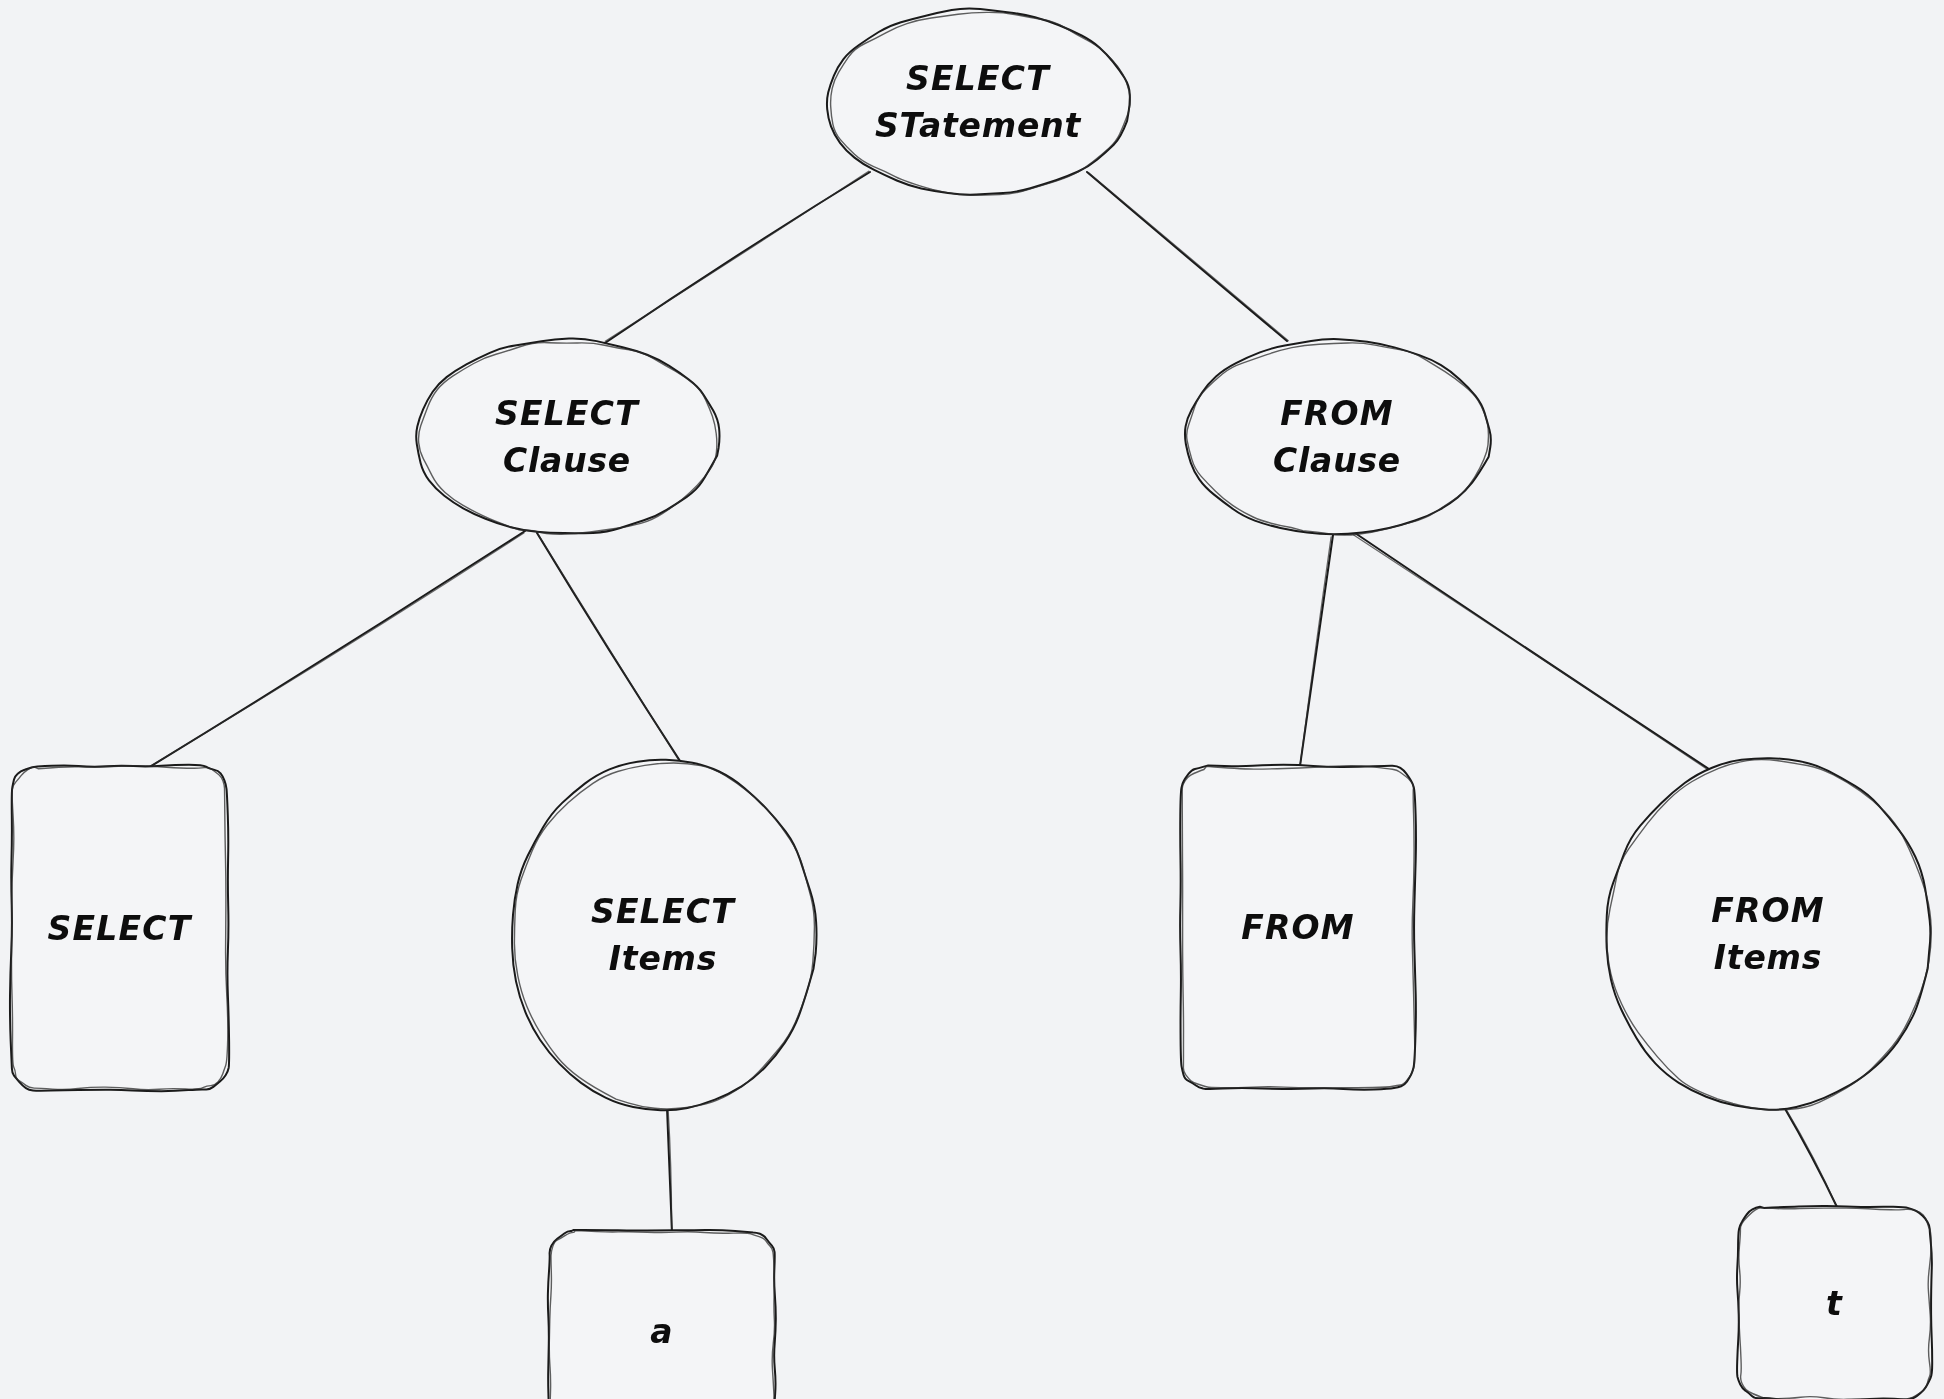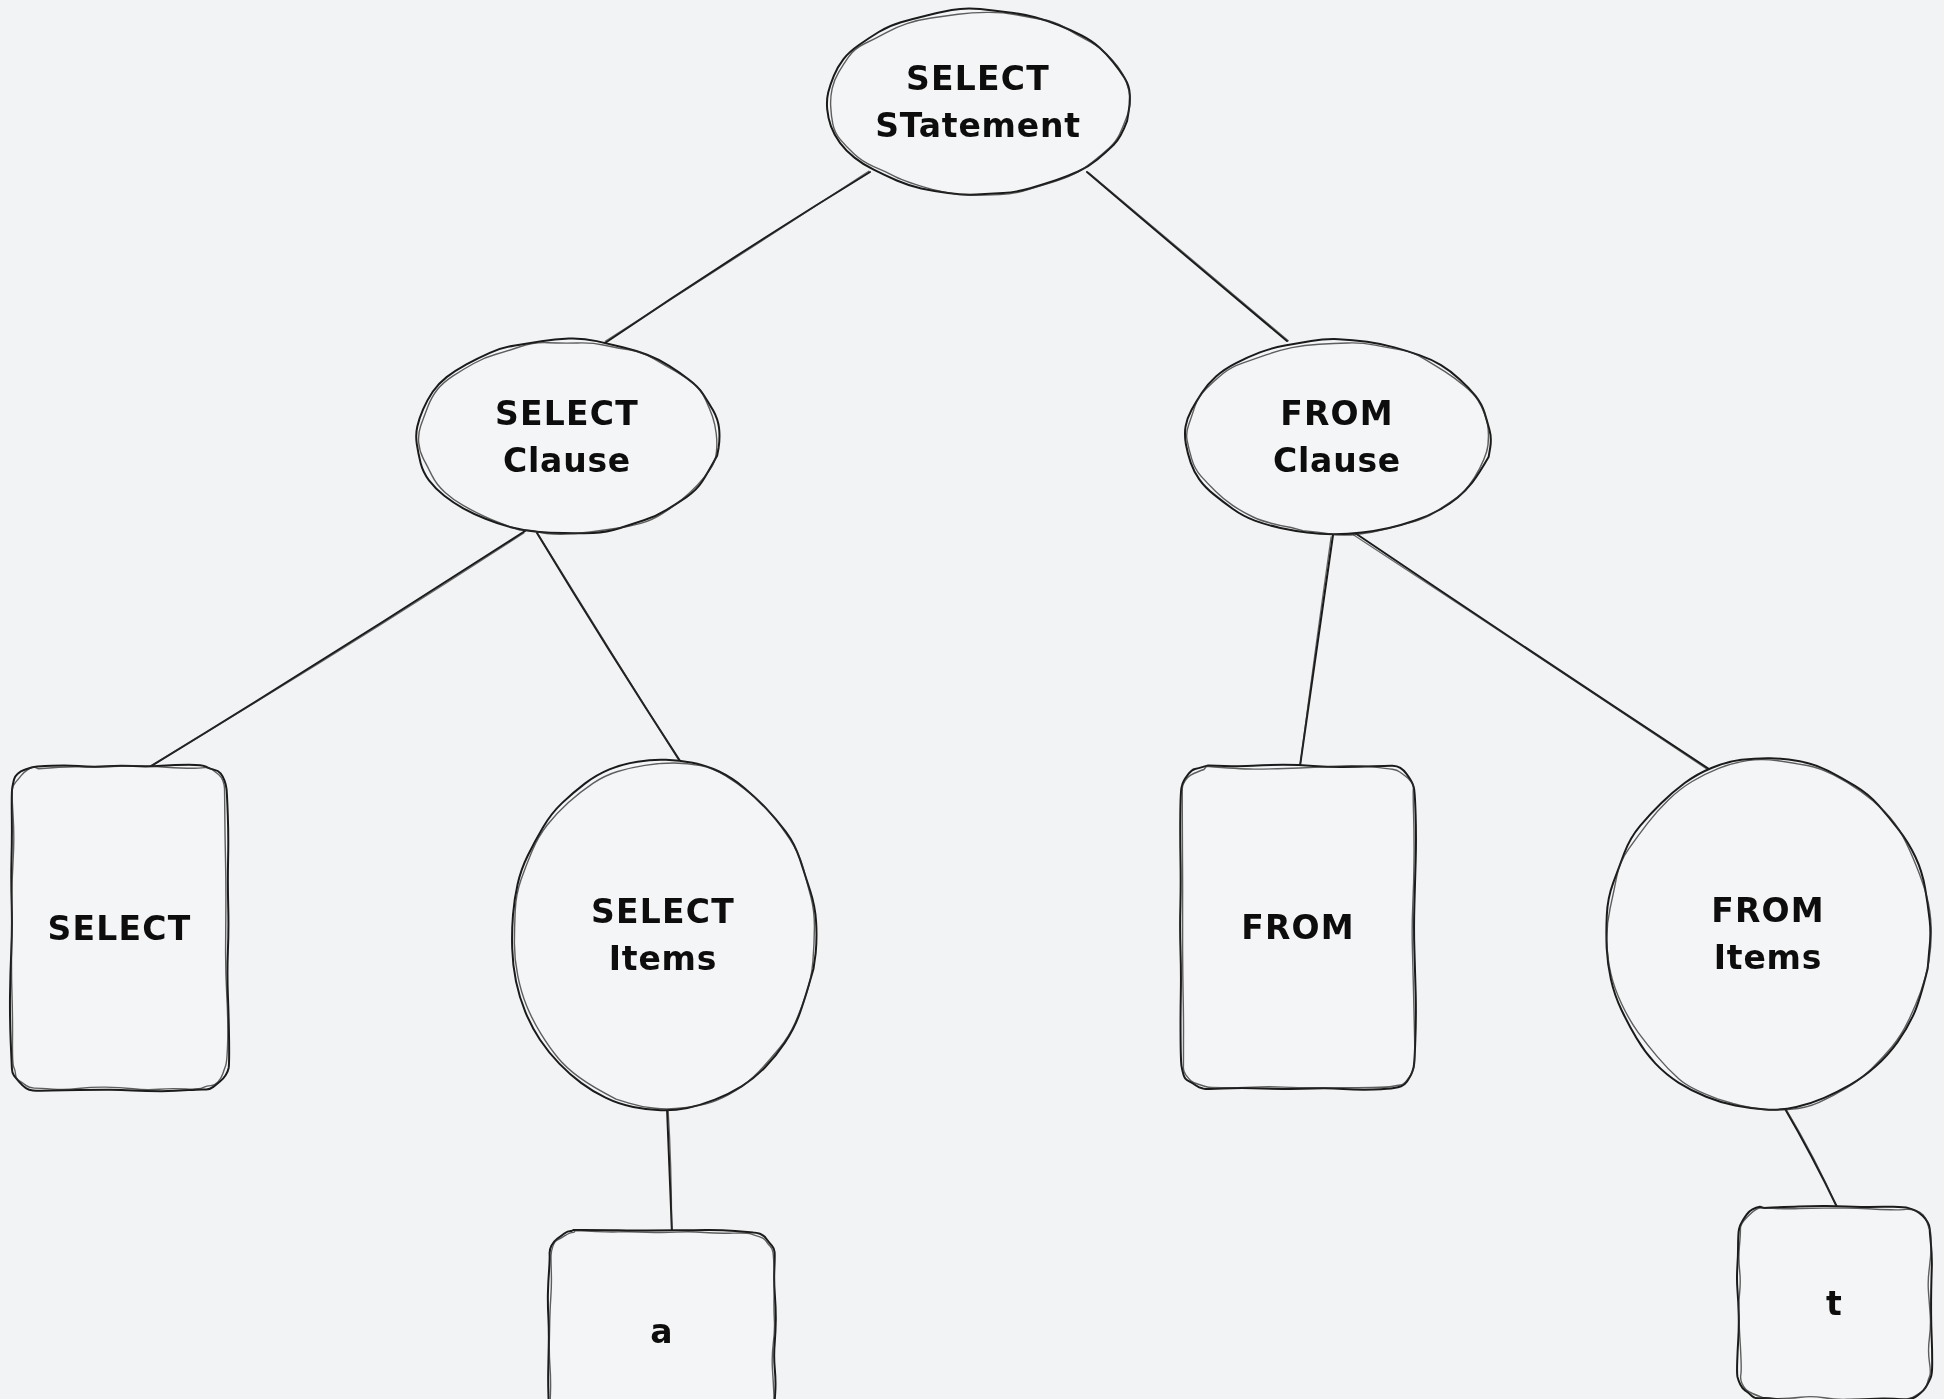--- a/index.html
+++ b/index.html
@@ -12,20 +12,21 @@
     width: 1944px;
     height: 1399px;
     overflow: hidden;
     font-family: "DejaVu Sans", sans-serif;
   }
   #canvas-wrap {
     position: relative;
     width: 1944px;
     height: 1399px;
     background: #f2f3f5;
+    font-style: italic;
   }
   svg#diagram {
     position: absolute;
     top: 0;
     left: 0;
     width: 1944px;
     height: 1399px;
     display: block;
   }
   .node-shape {

